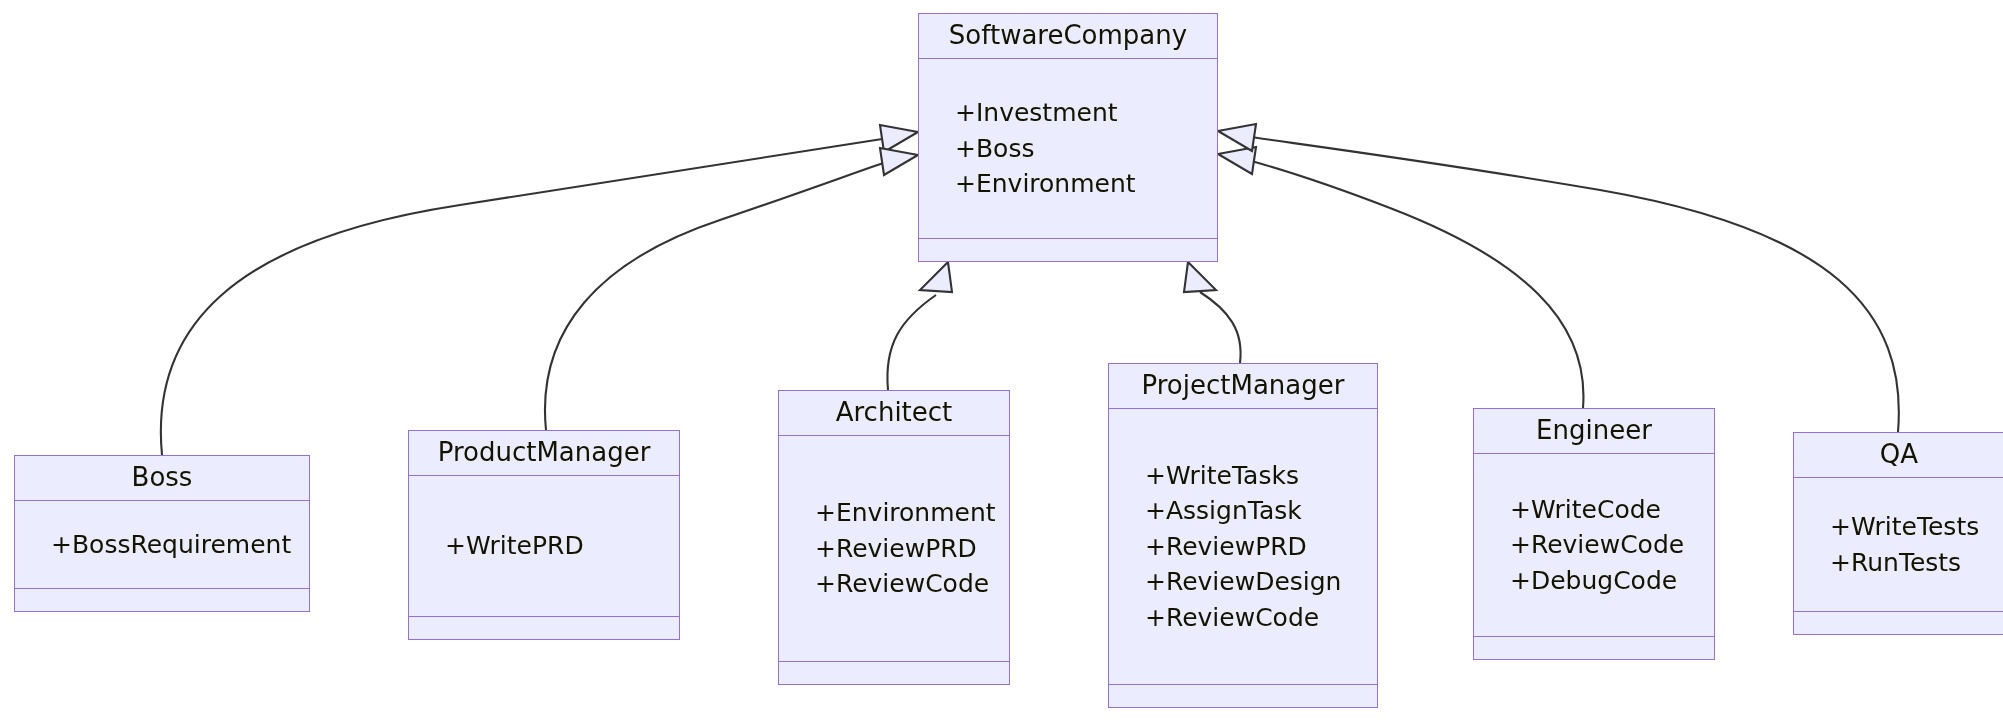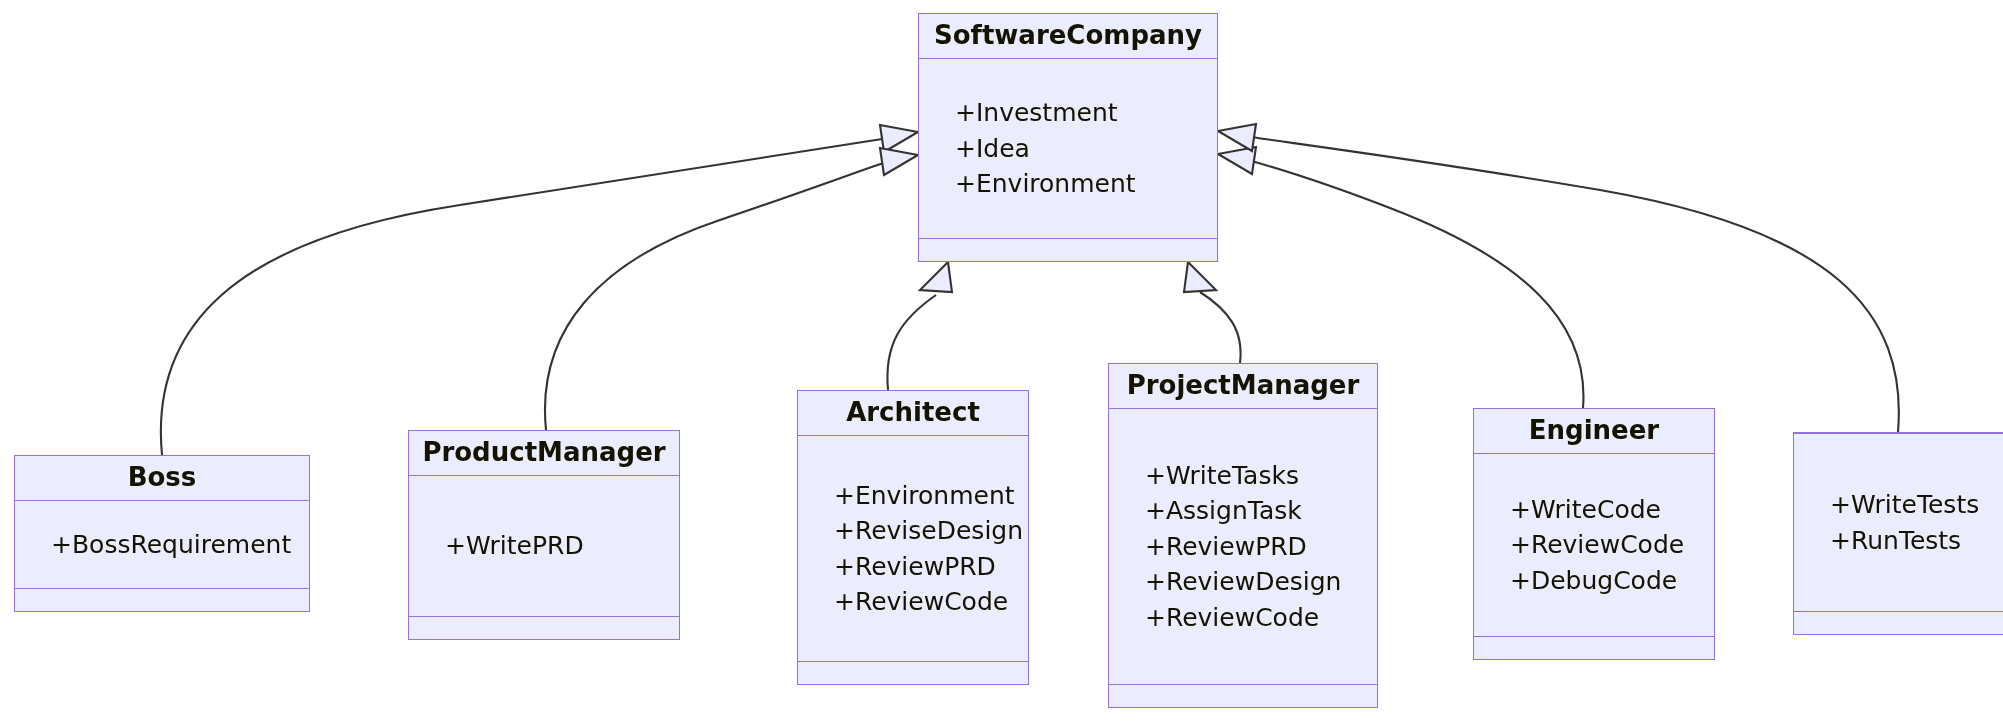--- a/index.html
+++ b/index.html
@@ -27,21 +27,21 @@
   }
   .uml-class {
     position: absolute;
     box-sizing: border-box;
     background: #ECECFF;
     border: 1.6px solid #9370DB;
     display: flex;
     flex-direction: column;
   }
   .class-title {
-    font-weight: bold;
+    font-weight: normal;
     font-size: 26px;
     color: #131300;
     text-align: center;
     padding: 8px 10px 9px 10px;
     line-height: 1.05;
     white-space: nowrap;
   }
   .divider {
     height: 0;
     border-top: 1.6px solid #9370DB;
@@ -108,21 +108,21 @@
       <path d="M 1898,432 C 1908,310 1830,230 1600,190 C 1430,161 1290,143 1244,136" fill="none" stroke="#333333" stroke-width="2.1"></path>
       <polygon points="1218,131 1256,124 1252,151" fill="#ECECFF" stroke="#333333" stroke-width="2.1"></polygon>
     </g>
   </svg>
 
   <div class="uml-class" style="left:918px; top:13px; width:300px; height:249px;">
     <div class="class-title">SoftwareCompany</div>
     <div class="divider"></div>
     <div class="member-block">
       <div class="member">+Investment</div>
-      <div class="member">+Idea</div>
+      <div class="member">+Boss</div>
       <div class="member">+Environment</div>
     </div>
     <div class="divider"></div>
     <div class="method-block empty"></div>
   </div>
 
   <div class="uml-class" style="left:14px; top:455px; width:296px; height:157px;">
     <div class="class-title">Boss</div>
     <div class="divider"></div>
     <div class="member-block compact">
@@ -135,26 +135,25 @@
   <div class="uml-class" style="left:408px; top:430px; width:272px; height:210px;">
     <div class="class-title">ProductManager</div>
     <div class="divider"></div>
     <div class="member-block">
       <div class="member">+WritePRD</div>
     </div>
     <div class="divider"></div>
     <div class="method-block empty"></div>
   </div>
 
-  <div class="uml-class" style="left:797px; top:390px; width:232px; height:295px;">
+  <div class="uml-class" style="left:778px; top:390px; width:232px; height:295px;">
     <div class="class-title">Architect</div>
     <div class="divider"></div>
     <div class="member-block">
       <div class="member">+Environment</div>
-      <div class="member">+ReviseDesign</div>
       <div class="member">+ReviewPRD</div>
       <div class="member">+ReviewCode</div>
     </div>
     <div class="divider"></div>
     <div class="method-block empty"></div>
   </div>
 
   <div class="uml-class" style="left:1108px; top:363px; width:270px; height:345px;">
     <div class="class-title">ProjectManager</div>
     <div class="divider"></div>
@@ -175,20 +174,21 @@
     <div class="member-block">
       <div class="member">+WriteCode</div>
       <div class="member">+ReviewCode</div>
       <div class="member">+DebugCode</div>
     </div>
     <div class="divider"></div>
     <div class="method-block empty"></div>
   </div>
 
   <div class="uml-class" style="left:1793px; top:432px; width:212px; height:203px;">
+    <div class="class-title">QA</div>
     <div class="divider"></div>
     <div class="member-block">
       <div class="member">+WriteTests</div>
       <div class="member">+RunTests</div>
     </div>
     <div class="divider"></div>
     <div class="method-block empty"></div>
   </div>
 
 </div>

